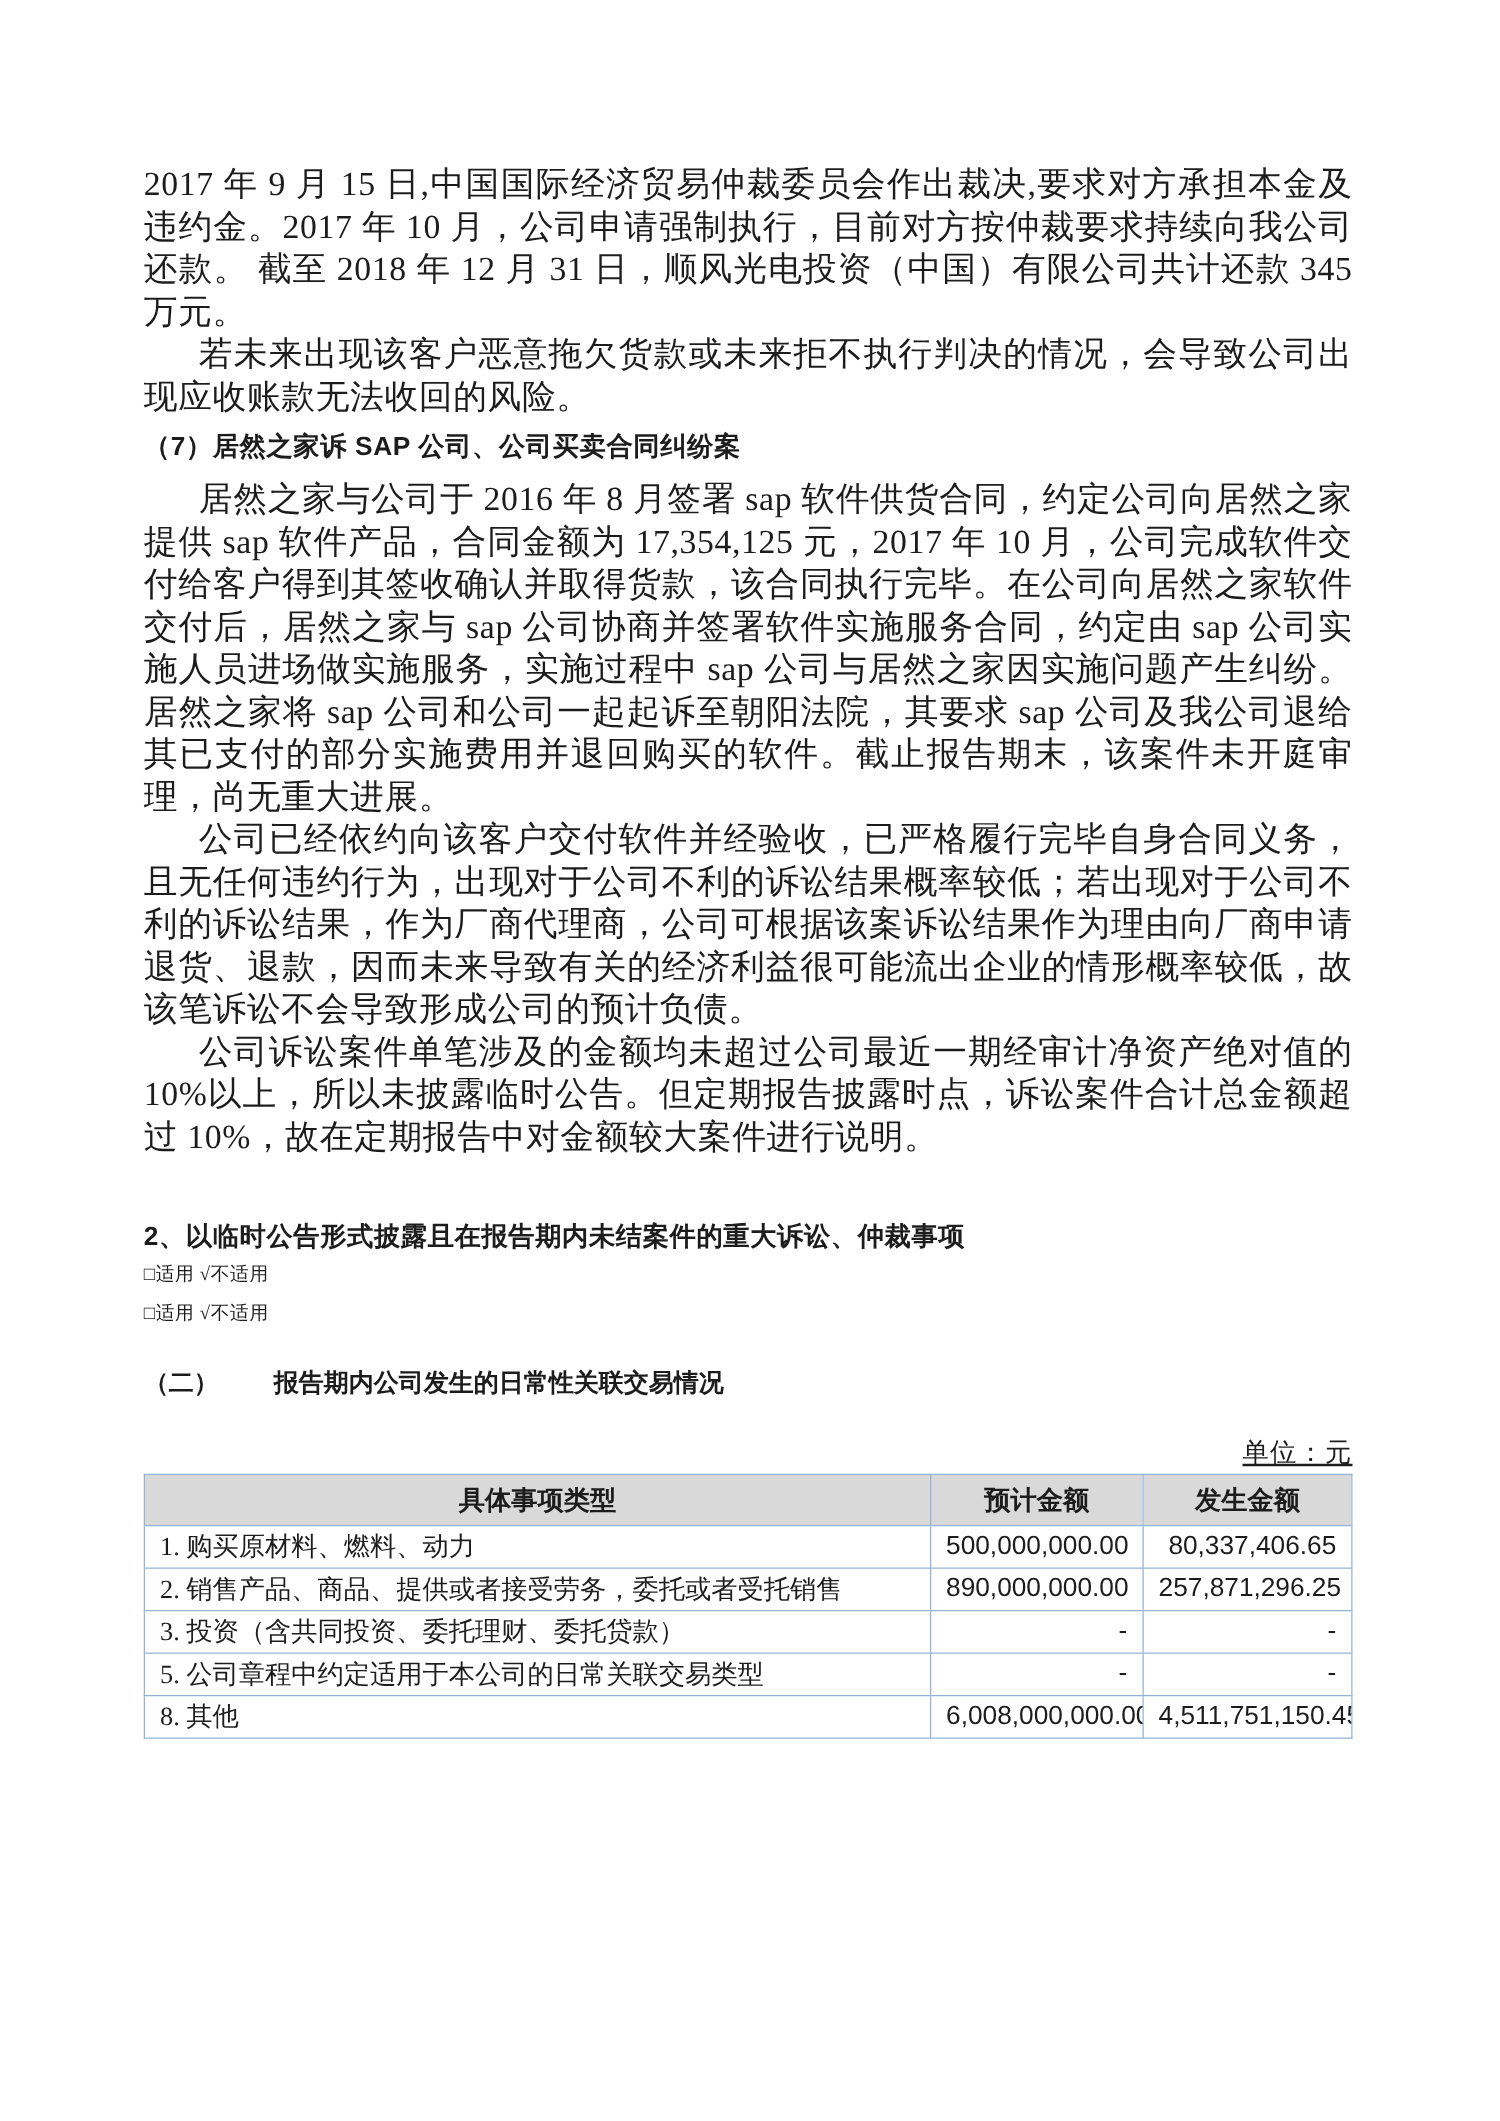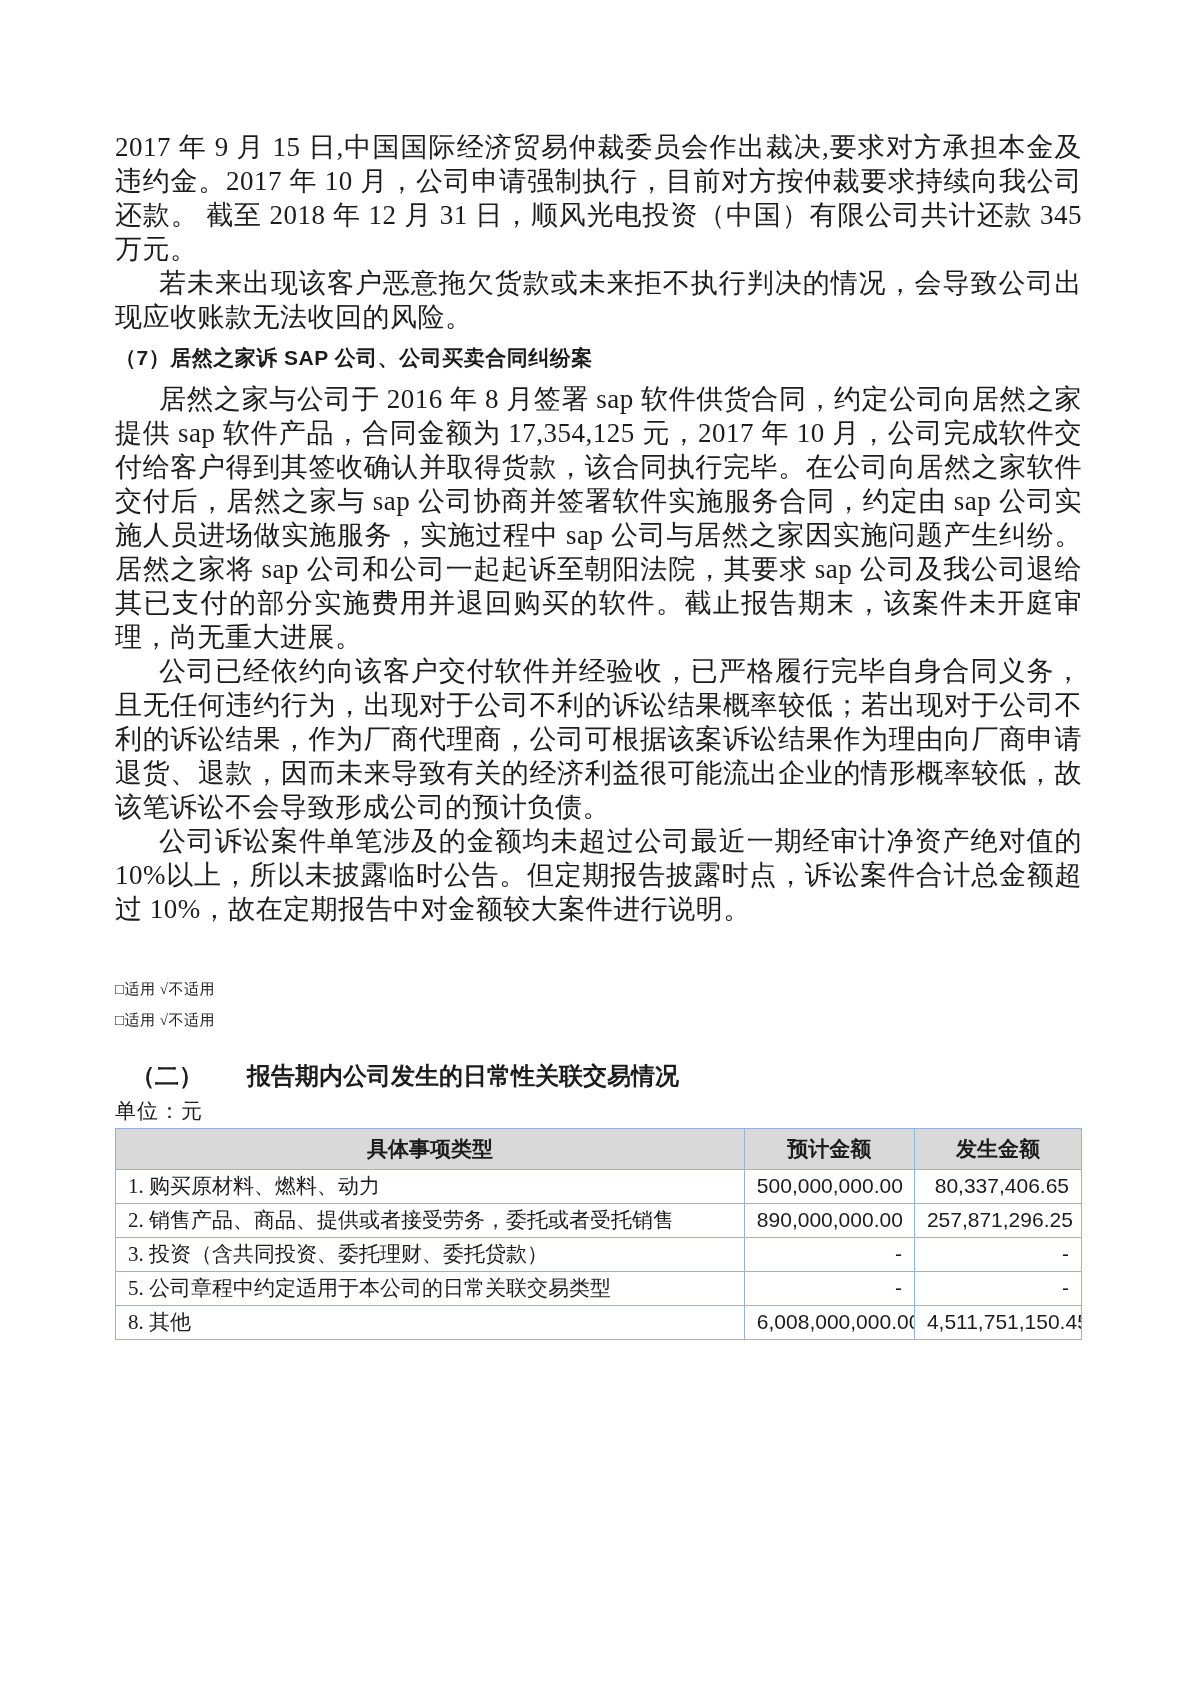--- a/index.html
+++ b/index.html
@@ -42,33 +42,34 @@
     font-family:"Liberation Sans","DejaVu Sans",sans-serif;
     letter-spacing:0.5px;
   }
   .applicable {
     margin:0;
     font-size:15px;
     line-height:31px;
     letter-spacing:0.5px;
   }
   .section-heading {
-    margin:24px 0 0 16px;
-    font-size:24px;
+    margin:24px 0 0 0;
+    font-size:20px;
     line-height:32px;
     font-weight:bold;
     font-family:Liberation Serif, serif;
   }
   .section-heading .sec-num { display:inline-block; margin-right:44px; }
   .unit-label {
-    margin-top:4px;
+    margin-top:24px;
     font-size:21px;
     line-height:30px;
-    text-align:left;
+    text-align:right;
     letter-spacing:1px;
+    text-decoration:underline;
   }
   table.rpt {
     margin-top:2px;
     width:100%;
     border-collapse:collapse;
     table-layout:fixed;
     padding-left:36px;
   }
   table.rpt col.c1 { width:65.1%; }
   table.rpt col.c2 { width:17.6%; }
@@ -115,20 +116,21 @@
 
     <h3 class="case-heading">（7）居然之家诉 SAP 公司、公司买卖合同纠纷案</h3>
 
     <p class="body indent">居然之家与公司于 2016 年 8 月签署 sap 软件供货合同，约定公司向居然之家提供 sap 软件产品，合同金额为 17,354,125 元，2017 年 10 月，公司完成软件交付给客户得到其签收确认并取得货款，该合同执行完毕。在公司向居然之家软件交付后，居然之家与 sap 公司协商并签署软件实施服务合同，约定由 sap 公司实施人员进场做实施服务，实施过程中 sap 公司与居然之家因实施问题产生纠纷。居然之家将 sap 公司和公司一起起诉至朝阳法院，其要求 sap 公司及我公司退给其已支付的部分实施费用并退回购买的软件。截止报告期末，该案件未开庭审理，尚无重大进展。</p>
 
     <p class="body indent">公司已经依约向该客户交付软件并经验收，已严格履行完毕自身合同义务，且无任何违约行为，出现对于公司不利的诉讼结果概率较低；若出现对于公司不利的诉讼结果，作为厂商代理商，公司可根据该案诉讼结果作为理由向厂商申请退货、退款，因而未来导致有关的经济利益很可能流出企业的情形概率较低，故该笔诉讼不会导致形成公司的预计负债。</p>
 
     <p class="body indent">公司诉讼案件单笔涉及的金额均未超过公司最近一期经审计净资产绝对值的 10%以上，所以未披露临时公告。但定期报告披露时点，诉讼案件合计总金额超过 10%，故在定期报告中对金额较大案件进行说明。</p>
 
     <div class="legal-block">
+      <h4 class="legal-heading">2、以临时公告形式披露且在报告期内未结案件的重大诉讼、仲裁事项</h4>
       <p class="applicable">□适用 √不适用</p>
       <p class="applicable">□适用 √不适用</p>
     </div>
 
     <h3 class="section-heading">
       <span class="sec-num">（二）</span><span>报告期内公司发生的日常性关联交易情况</span>
     </h3>
 
     <div class="unit-label">单位：元</div>
 

